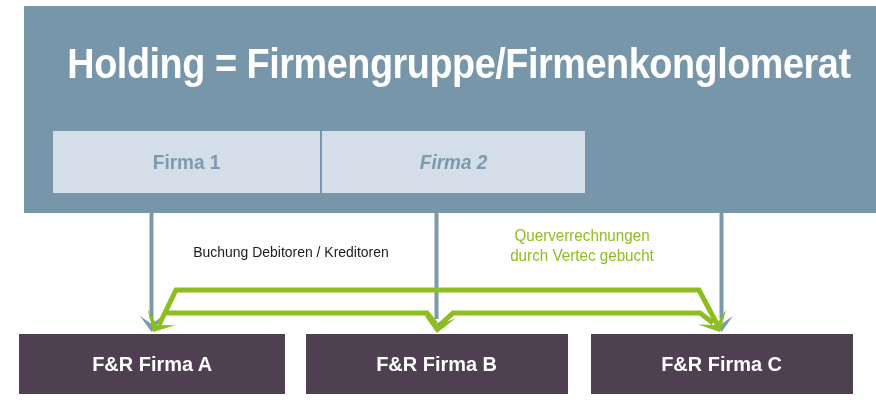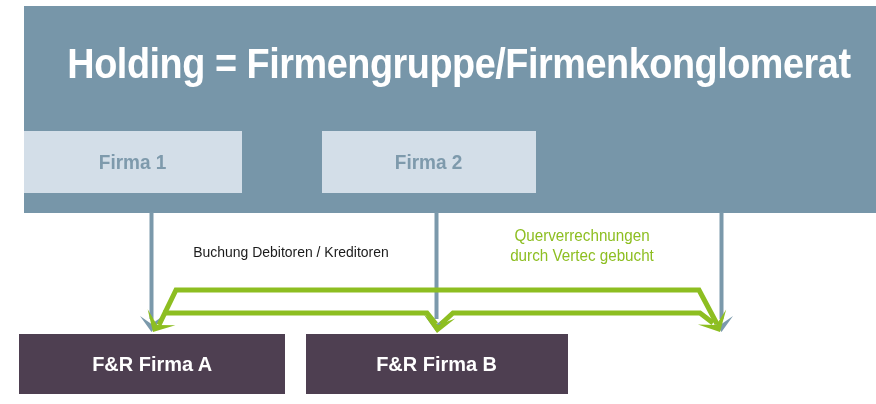--- a/index.html
+++ b/index.html
@@ -50,22 +50,22 @@
     background: var(--light-box-bg);
     display: flex; align-items: center; justify-content: center;
   }
   .firm-box span {
     color: var(--light-box-text);
     font-size: 20px;
     font-weight: bold;
     transform: scaleX(0.95);
     white-space: nowrap;
   }
-  .firm-1 { left: 0;  width: 218px; }
-  .firm-2 { left: 298px; width: 214px; }
+  .firm-1 { left: 29px;  width: 267px; }
+  .firm-2 { left: 298px; width: 263px; font-style: italic; }
   .firm-3 { left: 583px; width: 263px; }
   
   .sub-box {
     position: absolute;
     top: 334px; height: 60px;
     background: var(--dark-box-bg);
     display: flex; align-items: center; justify-content: center;
   }
   .sub-box span {
     color: var(--dark-box-text);
@@ -163,14 +163,17 @@
     <div>Querverrechnungen</div>
     <div>durch Vertec gebucht</div>
   </div>
 
   <div class="sub-box sub-a">
     <span>F&amp;R Firma A</span>
   </div>
   <div class="sub-box sub-b">
     <span>F&amp;R Firma B</span>
   </div>
+  <div class="sub-box sub-c">
+    <span>F&amp;R Firma C</span>
+  </div>
 
 </div>
 
 </body></html>

